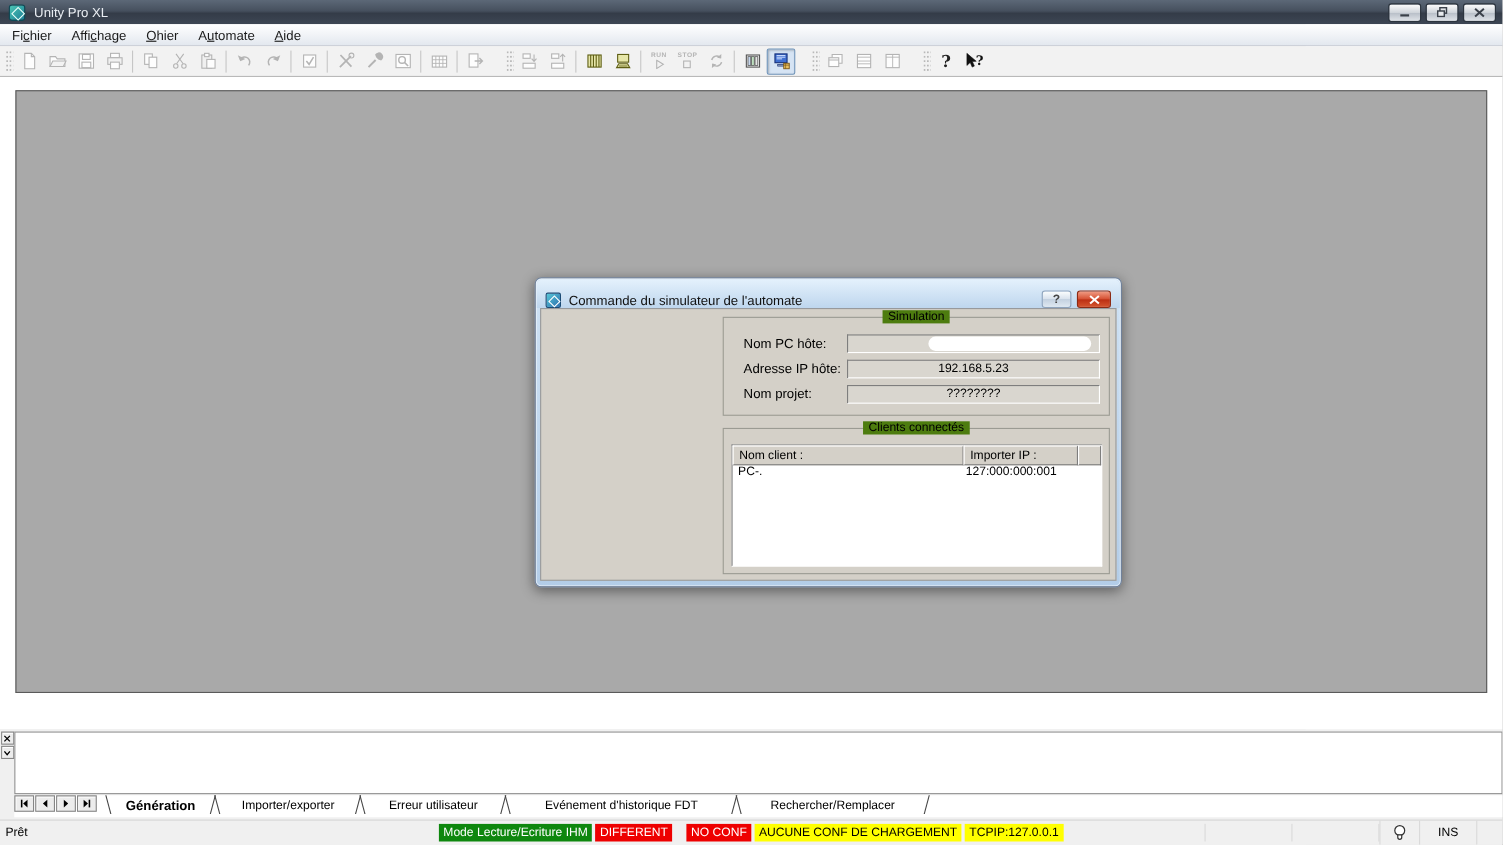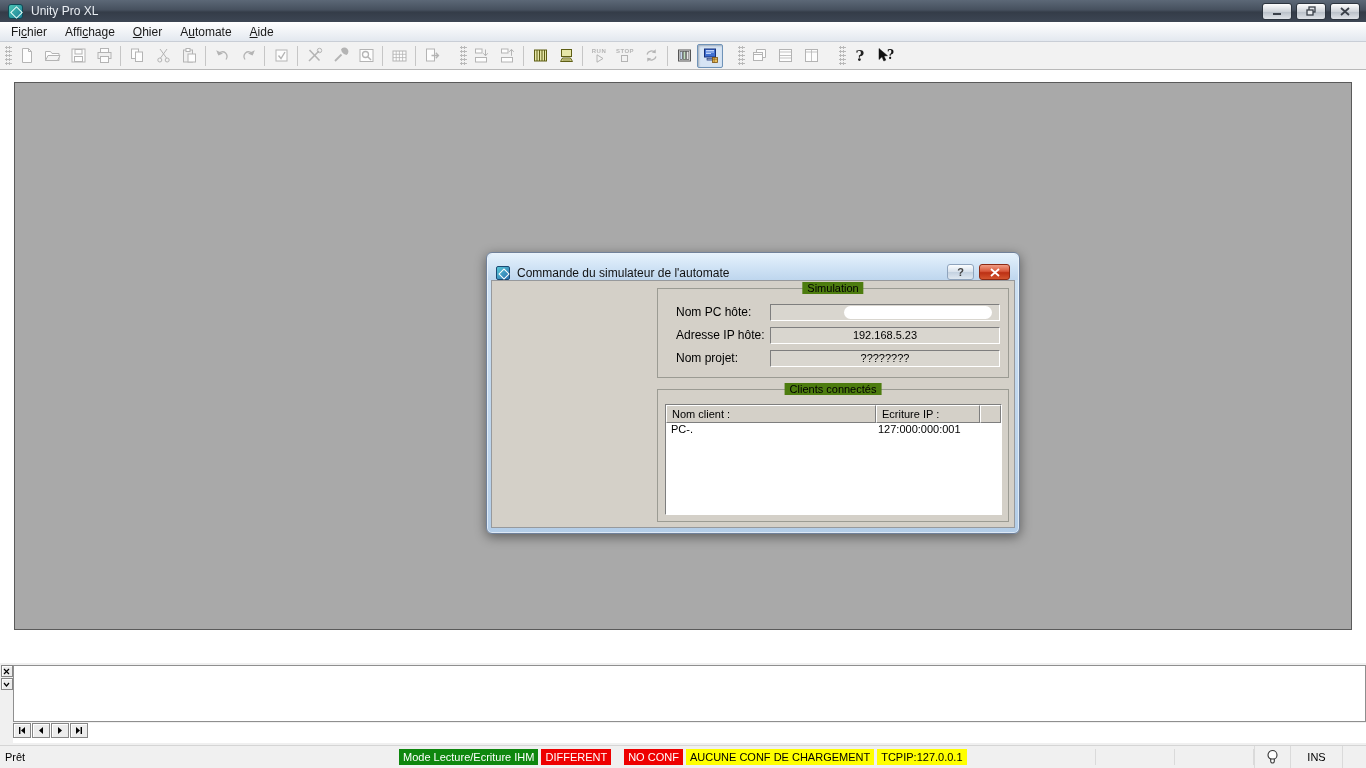--- a/index.html
+++ b/index.html
@@ -462,21 +462,21 @@
               <span>????????</span>
             </div>
         </div>
       </div>
 
       <div class="groupbox gb-cli">
         <span class="legend">Clients connectés</span>
         <div class="cli-table">
           <div class="cli-head">
             <div class="cli-hcell cli-hc1">Nom client :</div>
-            <div class="cli-hcell cli-hc2">Ecriture IP :</div>
+            <div class="cli-hcell cli-hc2">Importer IP :</div>
             <div class="cli-hcell cli-hc3"></div>
           </div>
           <div class="cli-row">
             <div class="cli-c1">PC-.</div>
             <div class="cli-c2">127:000:000:001</div>
           </div>
         </div>
       </div>
 
     </div>
@@ -512,20 +512,33 @@
           <svg width="10" height="9" viewBox="0 0 10 9">
             <path d="M3 1 L7 4.5 L3 8z" fill="#000"></path>
           </svg>
         </div>
       <div class="nav-btn">
           <svg width="10" height="9" viewBox="0 0 10 9">
             <path d="M2 1 L6 4.5 L2 8z" fill="#000"></path>
             <rect x="6.6" y="1" width="1.4" height="7" fill="#000"></rect>
           </svg>
         </div>
+      <div class="tabs">
+        <div class="slash l"></div>
+        <div class="tab active" style="width:86px;">Génération</div>
+        <div class="tabdiv"></div>
+        <div class="tab" style="width:118px;">Importer/exporter</div>
+        <div class="tabdiv"></div>
+        <div class="tab" style="width:118px;">Erreur utilisateur</div>
+        <div class="tabdiv"></div>
+        <div class="tab" style="width:196px;">Evénement d'historique FDT</div>
+        <div class="tabdiv"></div>
+        <div class="tab" style="width:160px;">Rechercher/Remplacer</div>
+        <div class="slash r"></div>
+      </div>
     </div>
   </div>
 
   <div class="statusbar">
     <div class="sb-ready">Prêt</div>
     <div class="badge" style="background: rgb(14, 135, 14); color: rgb(255, 255, 255);">Mode Lecture/Ecriture IHM</div>
     <div class="badge" style="background: rgb(238, 0, 0); color: rgb(255, 255, 255);">DIFFERENT</div>
     <div class="gap12"></div>
     <div class="badge" style="background: rgb(238, 0, 0); color: rgb(255, 255, 255);">NO CONF</div>
     <div class="badge" style="background: rgb(255, 255, 0); color: rgb(0, 0, 0);">AUCUNE CONF DE CHARGEMENT</div>

